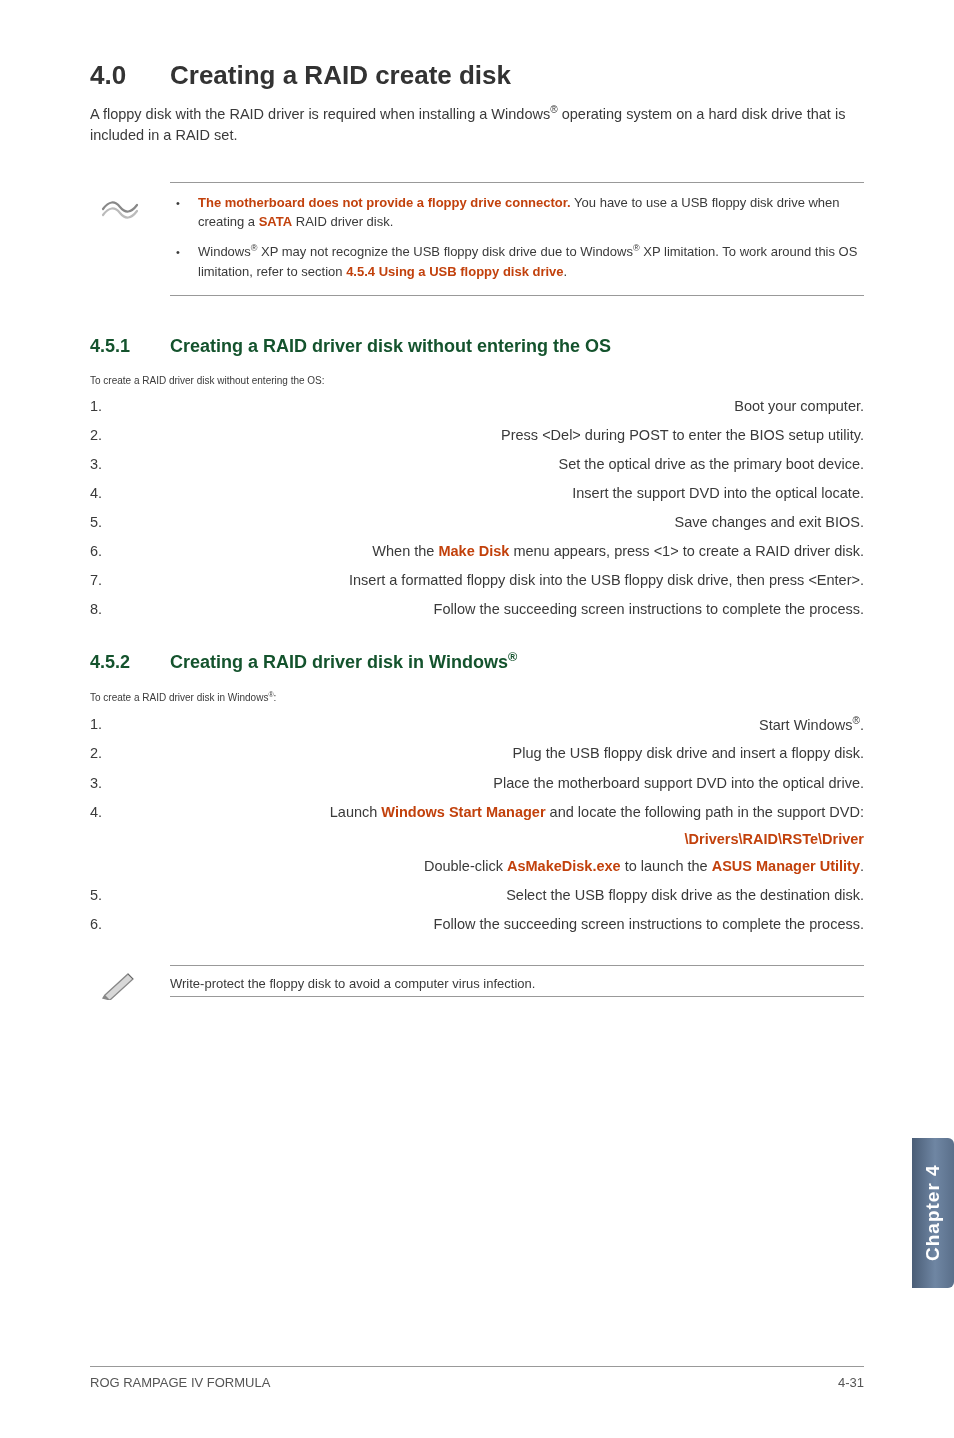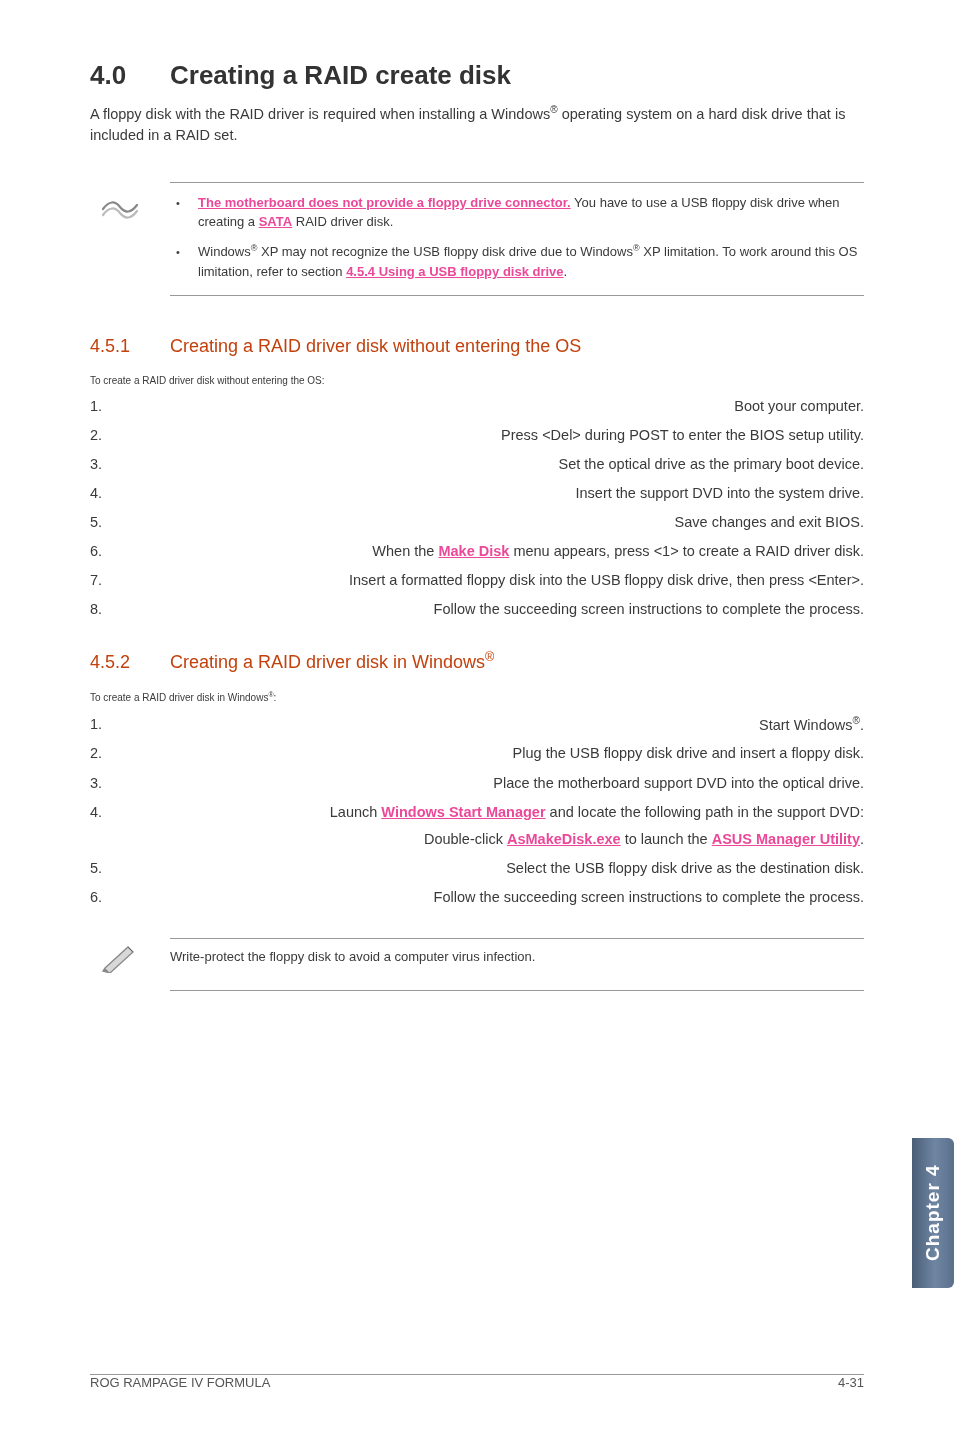--- a/index.html
+++ b/index.html
@@ -45,22 +45,22 @@
   }
   .note-item {
     display: flex;
     margin-bottom: 10px;
   }
   .note-item:last-child { margin-bottom: 0; }
   .bullet { width: 28px; flex-shrink: 0; text-align: left; padding-left: 6px; font-size: 11px; padding-top: 2px; }
   .note-text { flex: 1; }
   .subsection-title {
     font-size: 18px;
-    font-weight: normal;
-    color: #c2410c;
+    font-weight: bold;
+    color: #14532d;
     margin-top: 18px;
     margin-bottom: 18px;
   }
   .sub-num { display: inline-block; width: 80px; }
   .body-text {
     font-size: 10px;
     margin-bottom: 10px;
   }
   ol.steps {
     list-style: none;
@@ -72,21 +72,21 @@
     margin-bottom: 8px;
     line-height: 1.45;
   }
   .step-num { width: 38px; flex-shrink: 0; }
   .step-txt { flex: 1; text-align: right; }
   .step-sub { margin-top: 6px; }
   .tip-block {
     margin-left: 80px;
     border-top: 1px solid #999;
     border-bottom: 1px solid #999;
-    padding: 10px 0 26px 0;
+    padding: 10px 0 5px 0;
     position: relative;
     font-size: 13px;
   }
   .tip-icon {
     position: absolute;
     left: -70px;
     top: 2px;
     width: 40px;
     height: 32px;
   }
@@ -108,27 +108,28 @@
     writing-mode: vertical-rl;
     transform: rotate(180deg);
     letter-spacing: 1px;
   }
   .footer {
     position: absolute;
     bottom: 48px;
     left: 90px;
     right: 90px;
     border-top: 1px solid #999;
+    padding-top: 8px;
     display: flex;
     justify-content: space-between;
     font-size: 13px;
     color: #555;
   }
   sup { font-size: 0.7em; }
-  b { font-weight: bold; color: #ec4899; text-decoration: underline; }
+  b { font-weight: bold; color: #c2410c; }
 </style>
 </head>
 <body>
 
 <h1 class="section-title">
   <span class="section-num">4.0</span><span>Creating a RAID create disk</span>
 </h1>
 
 <p class="intro">
   <span>A floppy disk with the RAID driver is required when installing a Windows</span><sup>®</sup><span> operating system on a hard disk drive that is included in a RAID set.</span>
@@ -169,21 +170,21 @@
   <li>
       <span class="step-num">2.</span>
       <span class="step-txt">Press &lt;Del&gt; during POST to enter the BIOS setup utility.</span>
     </li>
   <li>
       <span class="step-num">3.</span>
       <span class="step-txt">Set the optical drive as the primary boot device.</span>
     </li>
   <li>
       <span class="step-num">4.</span>
-      <span class="step-txt">Insert the support DVD into the system drive.</span>
+      <span class="step-txt">Insert the support DVD into the optical locate.</span>
     </li>
   <li>
       <span class="step-num">5.</span>
       <span class="step-txt">Save changes and exit BIOS.</span>
     </li>
   <li>
       <span class="step-num">6.</span>
       <span class="step-txt"><span>When the </span><b>Make Disk</b><span> menu appears, press &lt;1&gt; to create a RAID driver disk.</span></span>
     </li>
   <li>
@@ -214,20 +215,21 @@
       <span class="step-txt">Plug the USB floppy disk drive and insert a floppy disk.</span>
     </li>
   <li>
       <span class="step-num">3.</span>
       <span class="step-txt">Place the motherboard support DVD into the optical drive.</span>
     </li>
   <li>
       <span class="step-num">4.</span>
     <span class="step-txt">
       <span>Launch </span><b>Windows Start Manager</b><span> and locate the following path in the support DVD:</span>
+      <div class="step-sub"><b>\Drivers\RAID\RSTe\Driver</b></div>
       <div class="step-sub"><span>Double-click </span><b>AsMakeDisk.exe</b><span> to launch the </span><b>ASUS Manager Utility</b><span>.</span></div>
     </span>
   </li>
   <li>
       <span class="step-num">5.</span>
       <span class="step-txt">Select the USB floppy disk drive as the destination disk.</span>
     </li>
   <li>
       <span class="step-num">6.</span>
       <span class="step-txt">Follow the succeeding screen instructions to complete the process.</span>

